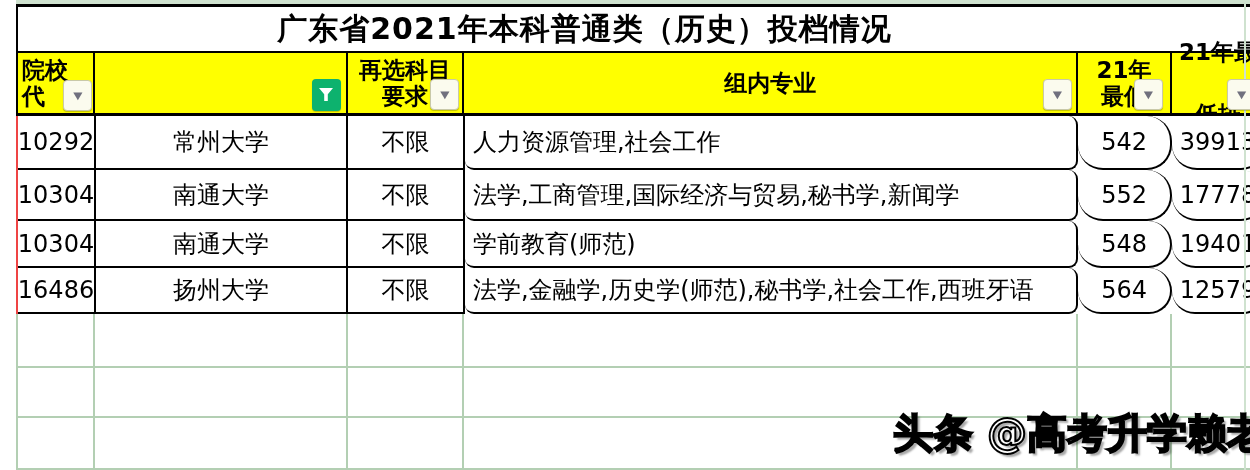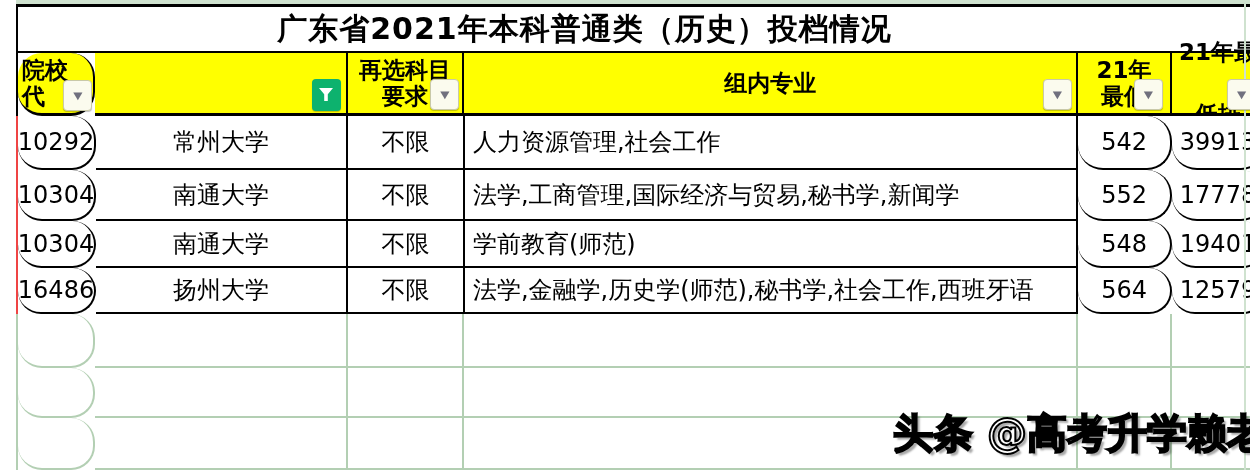--- a/index.html
+++ b/index.html
@@ -7,39 +7,39 @@
     width:1250px;height:470px;overflow:hidden;
     font-family:"DejaVu Sans","Liberation Sans",sans-serif;
     background:#ffffff;position:relative;
   }
   .sheet{position:absolute;left:0;top:0;width:1250px;height:470px;padding-left:16px;}
   .top-strip{height:4px;width:1250px;background:#cfe2cf;}
   .row{display:flex;width:1250px;box-sizing:border-box;}
   .cell{box-sizing:border-box;position:relative;display:flex;align-items:center;justify-content:center;
         border-right:2px solid #000;border-bottom:2px solid #000;background:#fff;overflow:visible;}
   
-  .c1{width:78px;border-radius:24px;} .c2{width:255px;} .c3{width:118px;} .c4{width:620px;justify-content:flex-start;padding-left:8px;}
+  .c1{width:78px;} .c2{width:255px;} .c3{width:118px;} .c4{width:620px;justify-content:flex-start;padding-left:8px;}
   .c5{width:95px;} .c6{width:95px;border-right:2px solid #cfe2cf;gap:36px;}
   
   .title-row{height:49px;border-left:2px solid #000;border-top:3px solid #000;border-bottom:2px solid #000;
              background:#fff;display:flex;align-items:center;justify-content:center;padding-right:115px;box-sizing:border-box;}
   .title-text{font-size:30px;font-weight:bold;color:#000;letter-spacing:1px;white-space:nowrap;}
   
   .header-row{height:63px;border-left:2px solid #000;}
   .header-row .cell{background:#ffff00;border-bottom:3px solid #000;font-weight:bold;font-size:23px;line-height:1.15;
                     flex-direction:column;color:#000;}
   .header-row .c1{align-items:flex-start;padding-left:4px;}
   .header-row .c4{justify-content:center;padding-left:0;flex-direction:column;}
   .hline{display:block;text-align:center;}
   
   .data-row{border-left:2px solid #ef4444;}
   .data-row .cell{font-size:24px;color:#000;}
   .code{font-size:20px;}
   .num{font-size:20px;border-radius:25px;}
-  .majors{font-size:24px;white-space:nowrap;}
+  .majors{font-size:24px;white-space:nowrap;border-radius:9px;}
   [data-majors-color="red"]{color:#ee2b1e;}
   .h54{height:54px;} .h51{height:51px;} .h47{height:47px;} .h46{height:46px;}
   
   .empty-row{border-left:2px solid #b3cfb3;}
   .empty-row .cell{border-right:2px solid #b3cfb3;border-bottom:2px solid #b3cfb3;background:#fff;}
   .e1{height:54px;} .e2{height:50px;} .e3{height:52px;}
   
   .dd-btn{position:absolute;width:27px;height:29px;background:#fbfbee;border:1px solid #c9c9a8;
           border-radius:4px;display:flex;align-items:center;justify-content:center;
           box-shadow:0 1px 1px rgba(0,0,0,0.25);bottom:3px;right:3px;z-index:3;}

